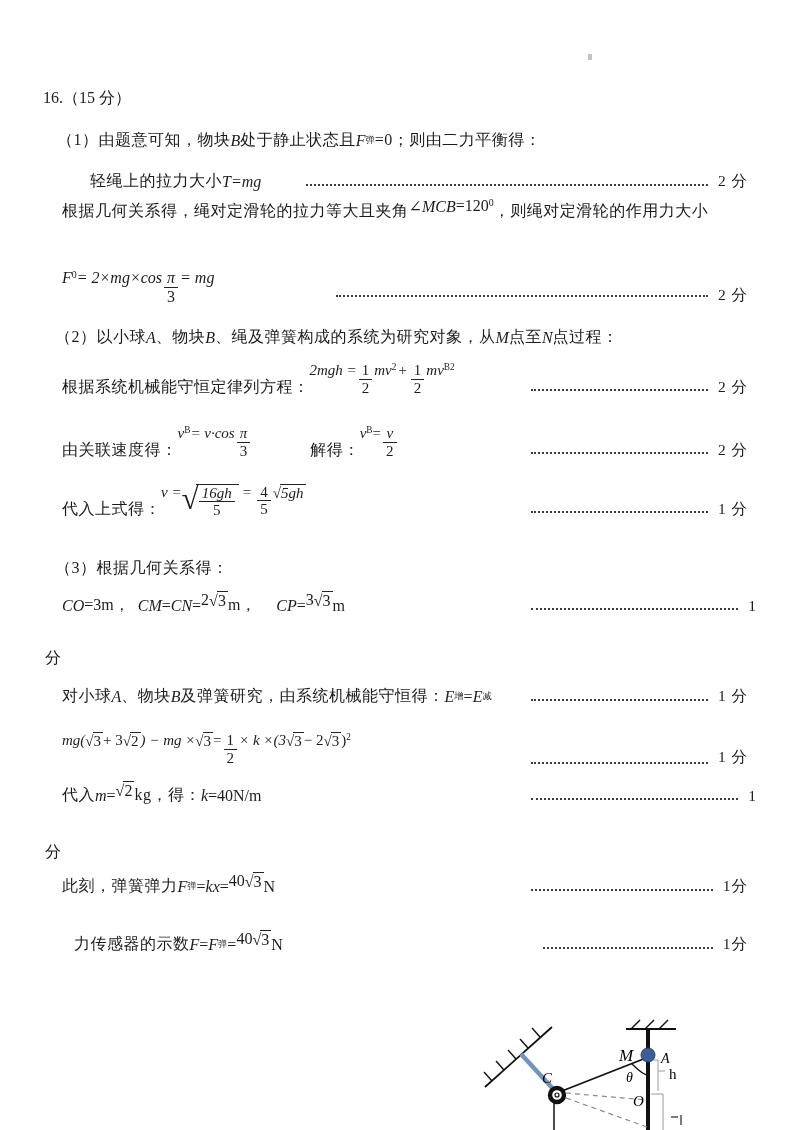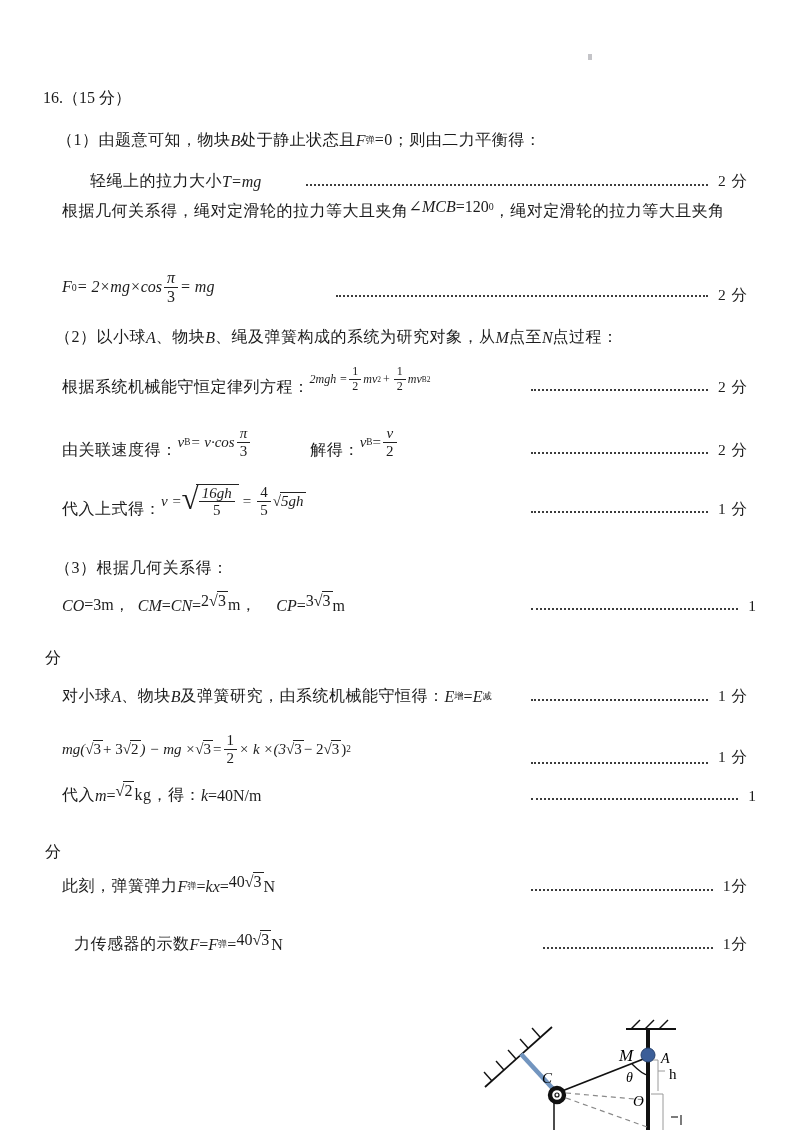--- a/index.html
+++ b/index.html
@@ -20,21 +20,21 @@
   .sup{font-size:0.62em;vertical-align:0.5em;}
   .fr{display:inline-flex;flex-direction:column;text-align:center;vertical-align:middle;line-height:1.1;margin:0 2px;}
   .fr .n{border-bottom:1px solid #222;padding:0 3px;}
   .fr .d{padding:0 3px;}
   .sq{white-space:nowrap;display:inline-block;}
   .sq .rad{font-style:normal;display:inline-block;margin-right:-1px;}
   .sq .ovl{border-top:1.4px solid #222;padding:0 2px 0 1px;display:inline-block;}
   .bigsq .rad{font-size:2.1em;font-weight:300;line-height:0;vertical-align:-0.12em;margin-right:-3px;}
   .raised{position:relative;top:-5px;}
   .raised2{position:relative;top:-8px;}
-  .fmla{display:inline-flex;align-items:center;white-space:nowrap;}
+  .fmla{display:inline-flex;white-space:nowrap;}
   .cn-gap{letter-spacing:0.5px;}
   .stray{position:absolute;left:588px;top:54px;width:4px;height:6px;background:#c4c4c8;}
   svg text{font-family:"Liberation Serif","DejaVu Serif",serif;}
 </style>
 </head>
 <body>
 
 <div class="stray"></div>
 
 <div class="row" style="top:88px;left:43px;font-family:Liberation Serif, serif;">
@@ -59,21 +59,21 @@
   <span class="score">2 分</span>
 </div>
 
 <div class="row" style="top:201px;left:62px;">
   <span class="cn-gap">根据几何关系得，绳对定滑轮的拉力等大且夹角 </span>
   <span class="fmla raised">
       <span class="it">∠MCB</span>
       <span> =120</span>
       <span class="sup">0</span>
     </span>
-  <span class="cn-gap">，绳对定滑轮的拉力等大且夹角</span>
+  <span class="cn-gap">，则绳对定滑轮的作用力大小</span>
 </div>
 
 <div class="row" style="top:263px;left:62px;right:52px;min-height:48px;">
   <span class="content w268">
     <span class="fmla">
       <span class="it">F</span>
         <span class="sub">0</span>
         <span class="it"> = 2×mg×cos</span>
         <span class="fr">
           <span class="n it">π</span>
@@ -94,21 +94,21 @@
     <span class="cn-gap">、绳及弹簧构成的系统为研究对象，从 </span>
     <span class="it">M</span>
     <span class="cn-gap"> 点至 </span>
     <span class="it">N</span>
     <span class="cn-gap"> 点过程：</span>
 </div>
 
 <div class="row" style="top:365px;left:62px;right:52px;min-height:44px;">
   <span class="content w463">
     <span class="cn-gap">根据系统机械能守恒定律列方程：</span>
-    <span class="fmla raised2" style="font-size:12px;">
+    <span class="fmla raised2" style="font-size:15px;">
       <span class="it">2mgh =</span>
       <span class="fr">
           <span class="n">1</span>
           <span class="d">2</span>
         </span>
       <span class="it">mv</span>
         <span class="sup">2</span>
       <span style="margin:0 2px;">+</span>
       <span class="fr">
           <span class="n">1</span>

